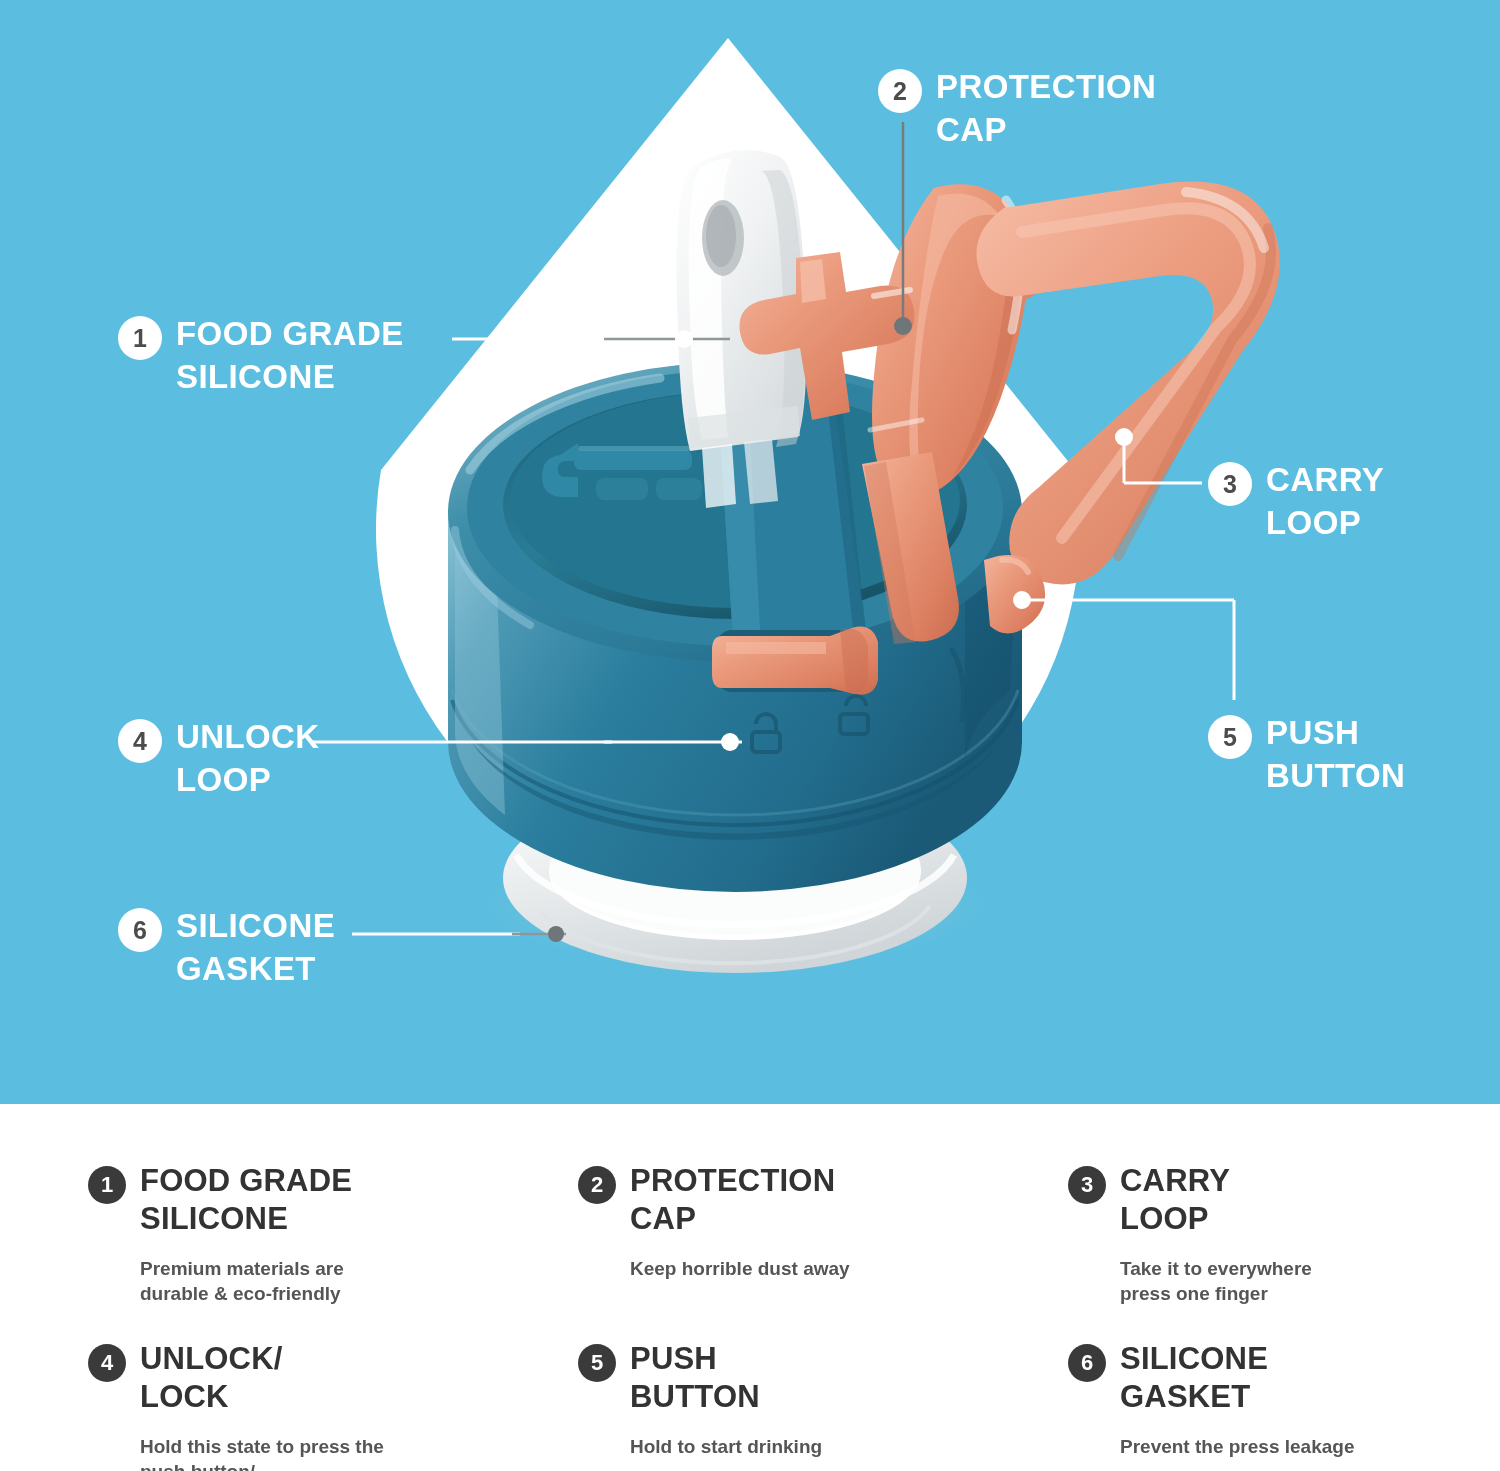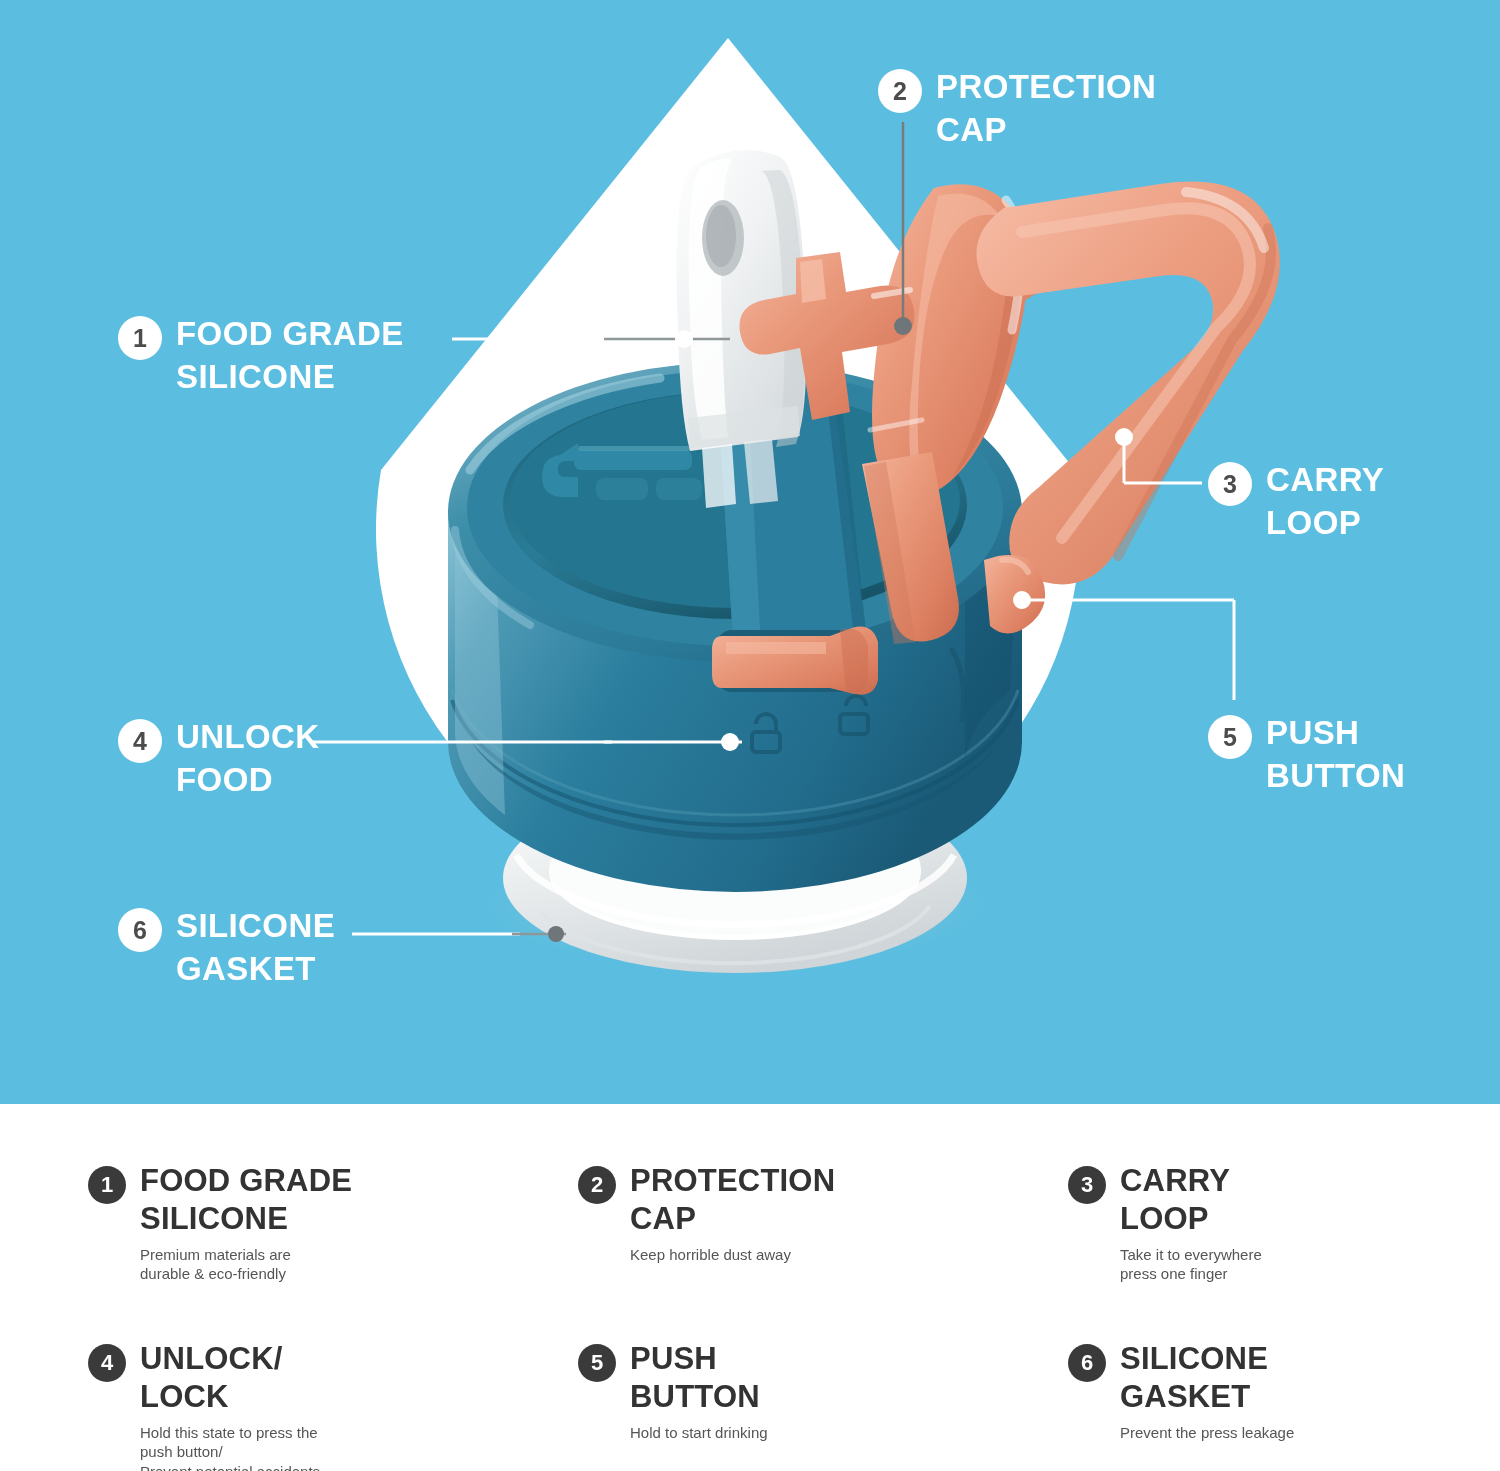--- a/index.html
+++ b/index.html
@@ -58,22 +58,22 @@
     font-size:22px; font-weight:bold;
     display:flex; align-items:center; justify-content:center;
     flex:0 0 auto; margin-top:4px; line-height:1;
   }
   .lbody { display:flex; flex-direction:column; }
   .ltitle {
     color:#333333; font-size:31px; font-weight:bold;
     line-height:1.24; letter-spacing:.2px; white-space:pre-line;
   }
   .ldesc {
-    color:#555555; font-size:15px; font-weight:normal;
-    line-height:1.30; margin-top:6px; white-space:pre-line;
+    color:#555555; font-size:19px; font-weight:bold;
+    line-height:1.30; margin-top:18px; white-space:pre-line;
   }
 </style>
 </head>
 <body>
 
 <div id="page">
 
   <div id="hero">
 
     <svg id="hero-svg" viewBox="0 0 1500 1104">
@@ -312,21 +312,21 @@
 
     <div class="callout rtl" id="co3">
       <span class="cbadge">3</span>
       <span class="ctext">CARRY
 LOOP</span>
     </div>
 
     <div class="callout" id="co4">
       <span class="cbadge">4</span>
       <span class="ctext">UNLOCK
-FOOD</span>
+LOOP</span>
     </div>
 
     <div class="callout rtl" id="co5">
       <span class="cbadge">5</span>
       <span class="ctext">PUSH
 BUTTON</span>
     </div>
 
     <div class="callout" id="co6">
       <span class="cbadge">6</span>

